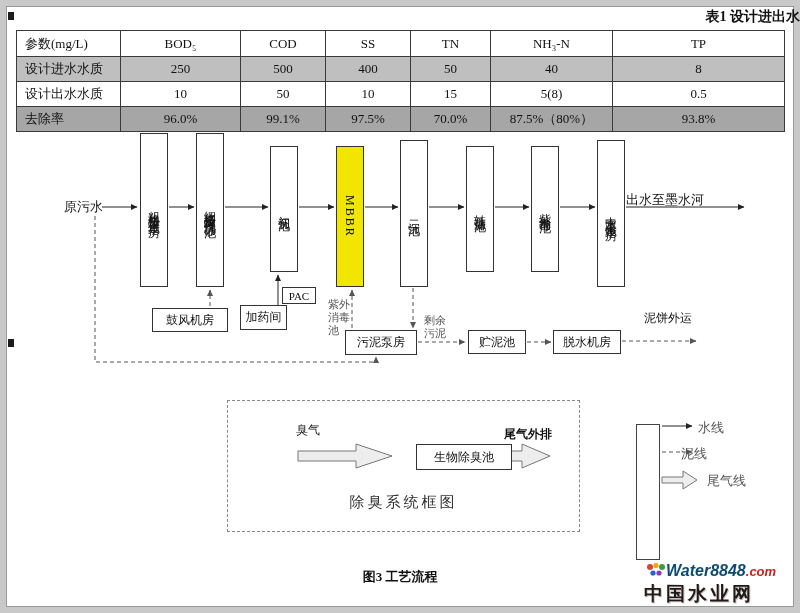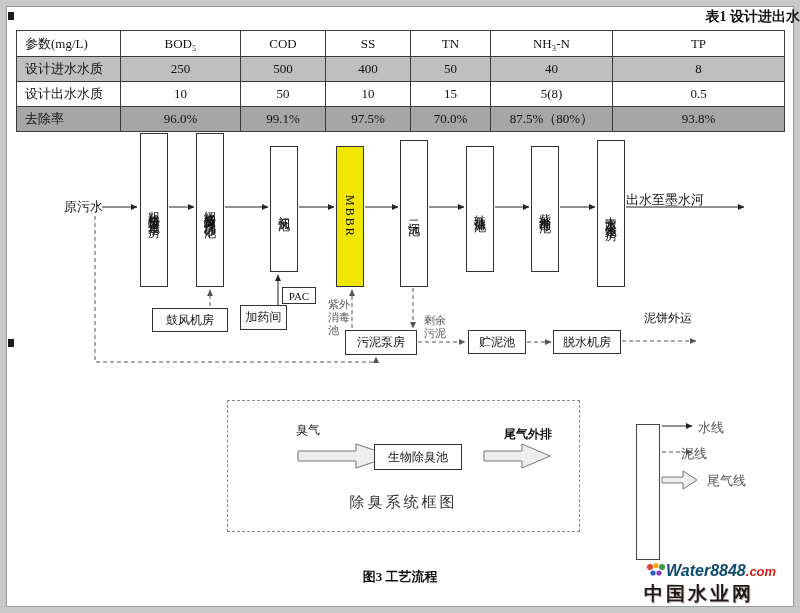--- a/index.html
+++ b/index.html
@@ -173,21 +173,21 @@
 <div class="hbox" style="left:282px; top:287px; width:34px; height:17px; font-size:11px;">PAC</div>
 <div class="glabel" style="left:328px; top:298px; width:24px;">紫外消毒池</div>
 <div class="hbox" style="left:345px; top:330px; width:72px; height:25px;">污泥泵房</div>
 <div class="glabel" style="left:424px; top:314px; width:24px;">剩余污泥</div>
 <div class="hbox" style="left:468px; top:330px; width:58px; height:24px;">贮泥池</div>
 <div class="hbox" style="left:553px; top:330px; width:68px; height:24px;">脱水机房</div>
 <div class="lbl" style="left:644px; top:310px;">泥饼外运</div>
 
 <div class="deodor-frame" style="left:227px; top:400px; width:353px; height:132px;"></div>
 <div class="lbl" style="left:296px; top:422px;text-align:center;">臭气</div>
-<div class="hbox" style="left:374px; top:444px; width:88px; height:26px;">生物除臭池</div>
+<div class="hbox" style="left:416px; top:444px; width:96px; height:26px;">生物除臭池</div>
 <div class="lbl" style="left:504px; top:426px; font-weight:bold;">尾气外排</div>
 <div class="deodor-caption" style="left:227px; top:493px; width:353px;">除臭系统框图</div>
 
 <div class="legend-box" style="left:636px; top:424px; width:24px; height:136px;"></div>
 <div class="legend-lbl" style="left:698px; top:419px;">水线</div>
 <div class="legend-lbl" style="left:681px; top:445px;">泥线</div>
 <div class="legend-lbl" style="left:698px; top:472px;margin-left:9px;">尾气线</div>
 
 <div class="abs fig-caption">图3 工艺流程</div>
 

